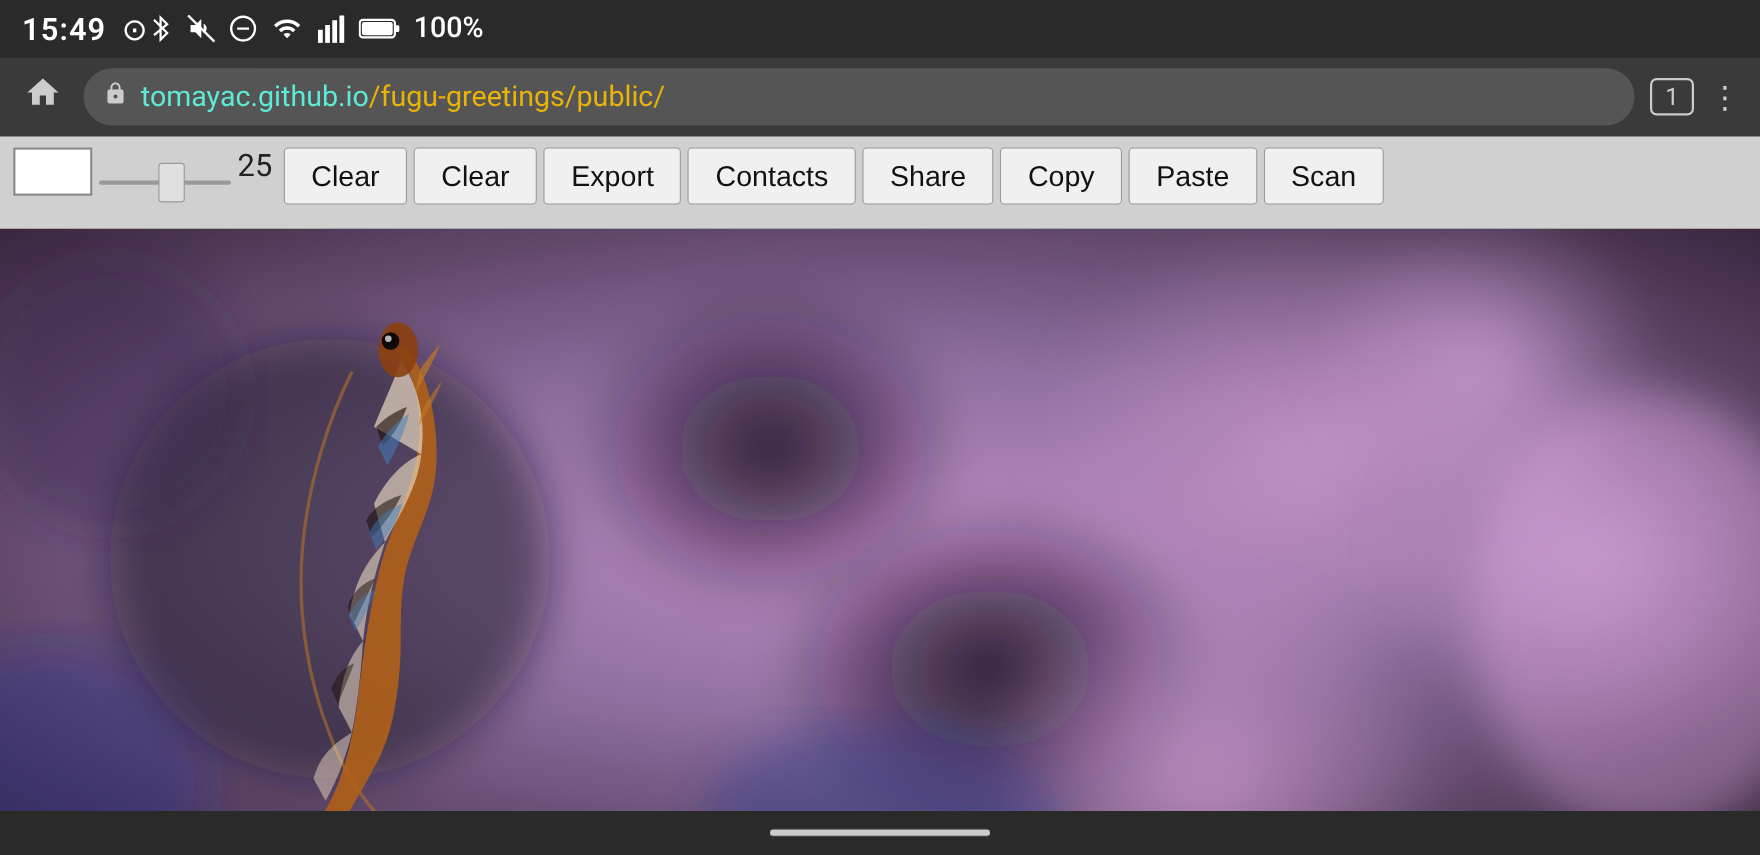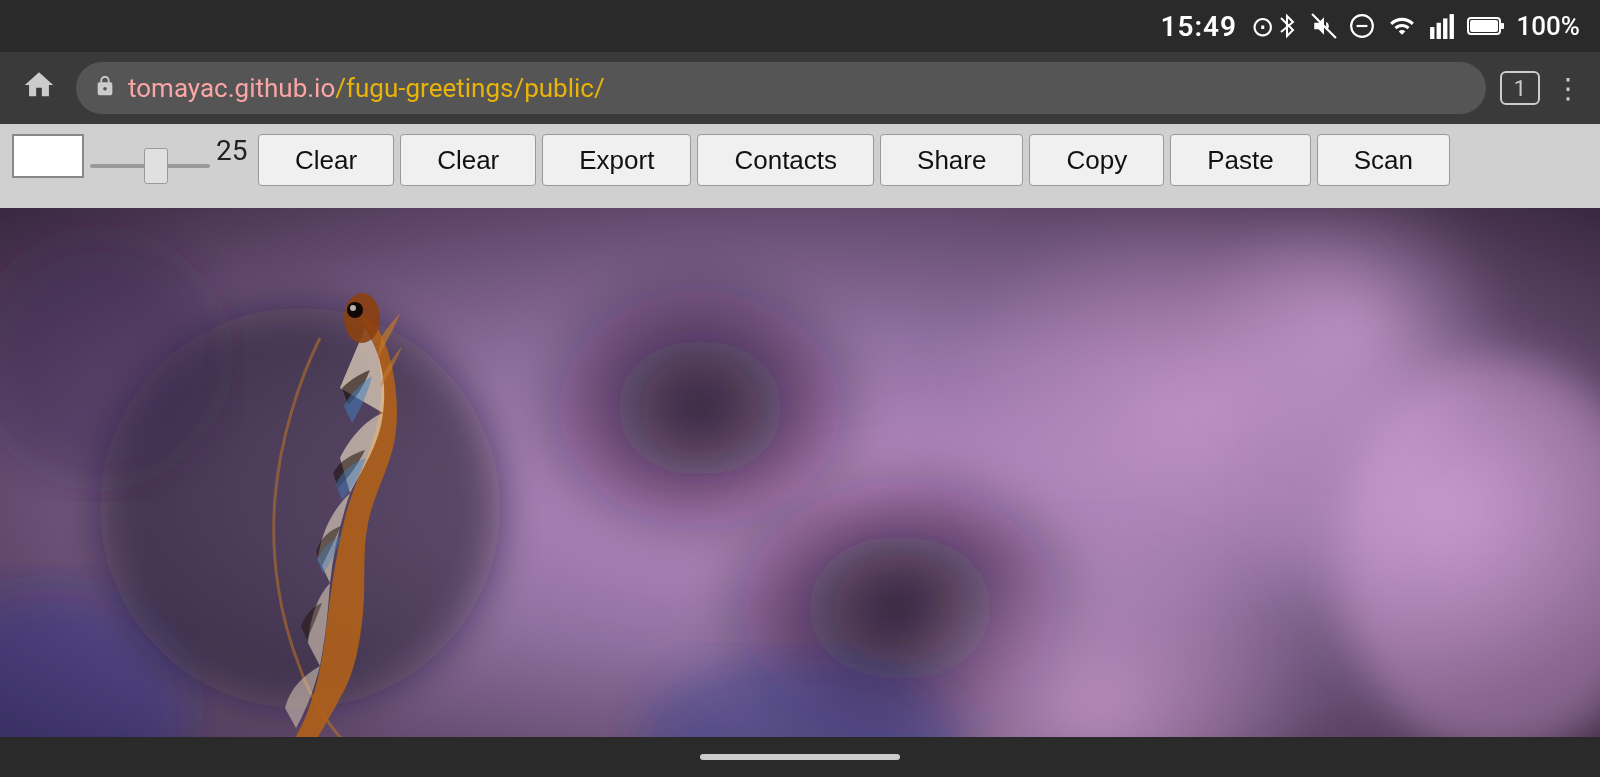--- a/index.html
+++ b/index.html
@@ -4,21 +4,21 @@
   <style>
     * { margin: 0; padding: 0; box-sizing: border-box; }
     body { width: 1600px; height: 777px; overflow: hidden; font-family: 'Roboto', Arial, sans-serif; background: #000; }
 
     
     .status-bar {
       background: #2a2a2a;
       color: #fff;
       display: flex;
       align-items: center;
-      justify-content: flex-end;
+      justify-content: flex-start;
       padding: 0 20px;
       height: 52px;
       font-size: 26px;
       font-weight: 500;
     }
     .status-left { display: flex; align-items: center; gap: 14px; }
     .status-right { display: flex; align-items: center; gap: 12px; font-size: 24px; }
     .status-time { font-size: 28px; font-weight: 600; letter-spacing: 1px; }
 
     
@@ -41,21 +41,21 @@
       background: #555;
       border-radius: 30px;
       height: 52px;
       display: flex;
       align-items: center;
       padding: 0 18px;
       gap: 12px;
     }
     .lock-icon { color: #ccc; font-size: 22px; }
     .url-text { color: #fff; font-size: 26px; }
-    .url-domain { color: #fca5a5; }
+    .url-domain { color: #5eead4; }
     .url-path { color: #eab308; }
     .tab-btn {
       color: #ccc;
       font-size: 22px;
       border: 2px solid #ccc;
       border-radius: 6px;
       width: 40px; height: 34px;
       display: flex; align-items: center; justify-content: center;
       cursor: pointer;
     }
@@ -95,21 +95,21 @@
       transform: translateX(-50%);
     }
     .slider-value {
       font-size: 28px;
       font-weight: 400;
       color: #222;
       min-width: 36px;
     }
     .toolbar-btn {
       height: 52px;
-      padding: 0 36px;
+      padding: 0 24px;
       background: #f0f0f0;
       border: 1.5px solid #999;
       border-radius: 4px;
       font-size: 26px;
       font-weight: 400;
       color: #111;
       cursor: pointer;
       display: flex; align-items: center; justify-content: center;
       white-space: nowrap;
     }

